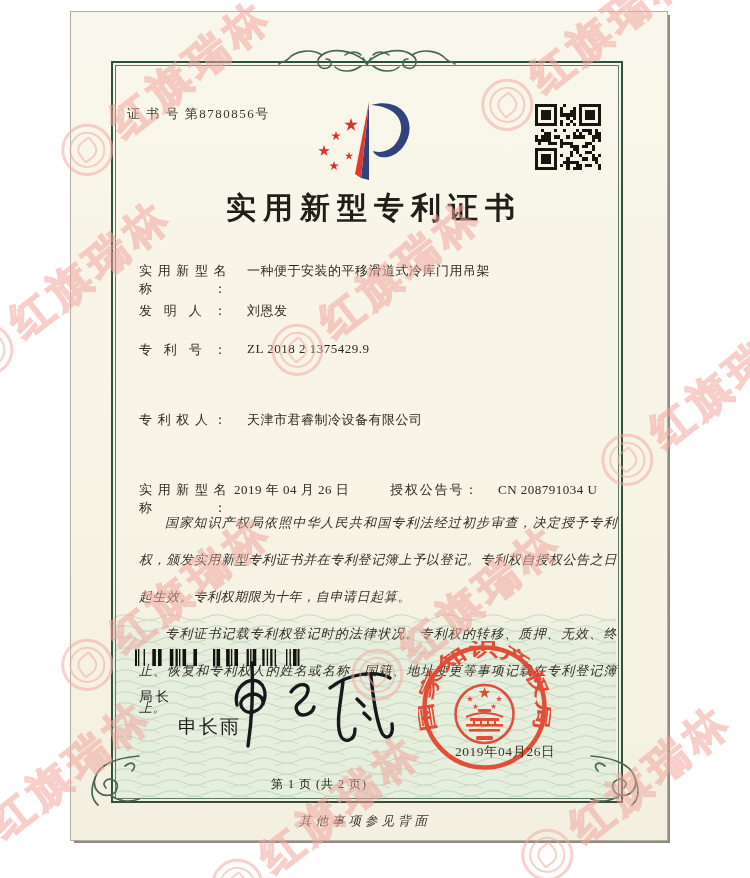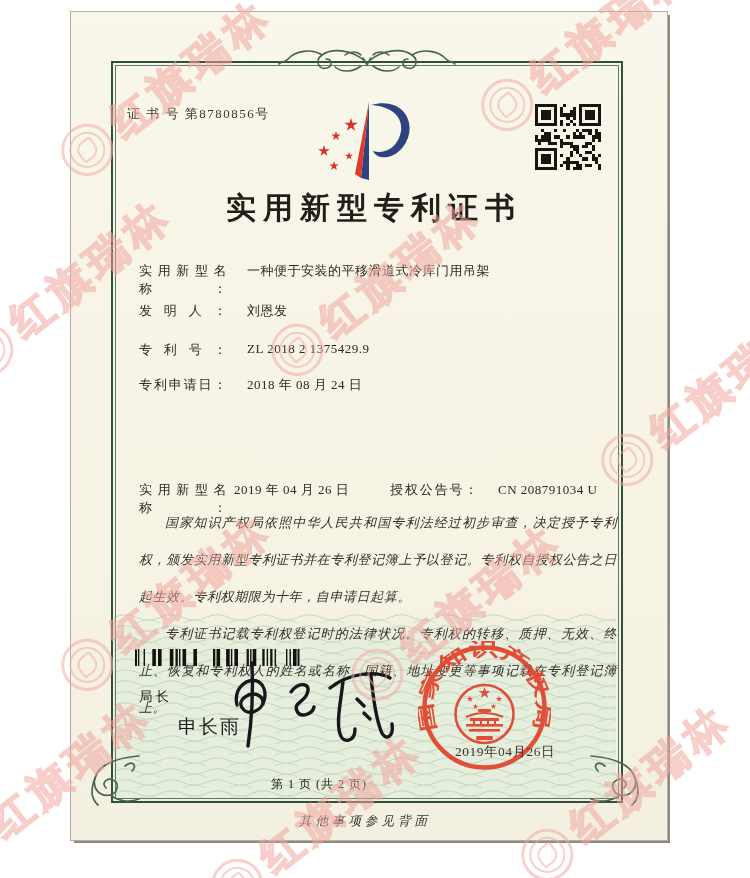--- a/index.html
+++ b/index.html
@@ -276,22 +276,22 @@
 
     <div class="frow" style="top:250px">
       <span class="flabel">实用新型名称：</span><span class="fvalue">一种便于安装的平移滑道式冷库门用吊架</span>
     </div>
     <div class="frow" style="top:290px">
       <span class="flabel">发明人：</span><span class="fvalue">刘恩发</span>
     </div>
     <div class="frow" style="top:329px">
       <span class="flabel">专利号：</span><span class="fvalue">ZL 2018 2 1375429.9</span>
     </div>
-    <div class="frow" style="top:364px">
-      <span class="flabel">专利申请日：</span><span class="fvalue">2018 年 08 月 24 日</span>
+    <div class="frow" style="top:399px">
+      <span class="flabel">专利权人：</span><span class="fvalue">天津市君睿制冷设备有限公司</span>
     </div>
     <div class="frow" style="top:469px">
       <span class="flabel">实用新型名称：</span><span class="fvalue fvalue-mid">2019 年 04 月 26 日</span><span class="flabel">授权公告号：</span><span class="fvalue">CN 208791034 U</span>
     </div>
 
     <div class="paras">
       <p>国家知识产权局依照中华人民共和国专利法经过初步审查，决定授予专利权，颁发实用新型专利证书并在专利登记簿上予以登记。专利权自授权公告之日起生效。专利权期限为十年，自申请日起算。</p>
       <p>专利证书记载专利权登记时的法律状况。专利权的转移、质押、无效、终止、恢复和专利权人的姓名或名称、国籍、地址变更等事项记载在专利登记簿上。</p>
     </div>
 

